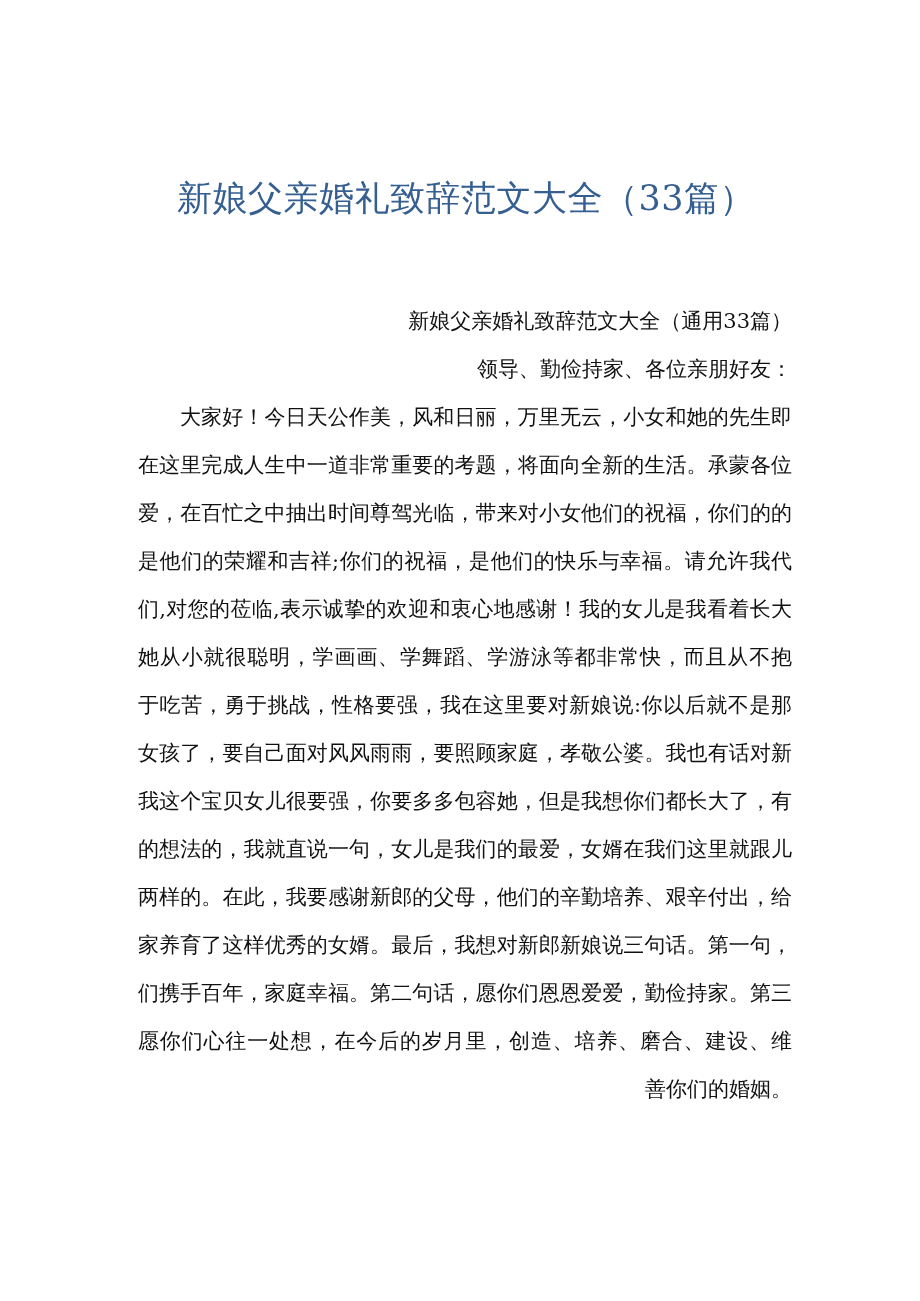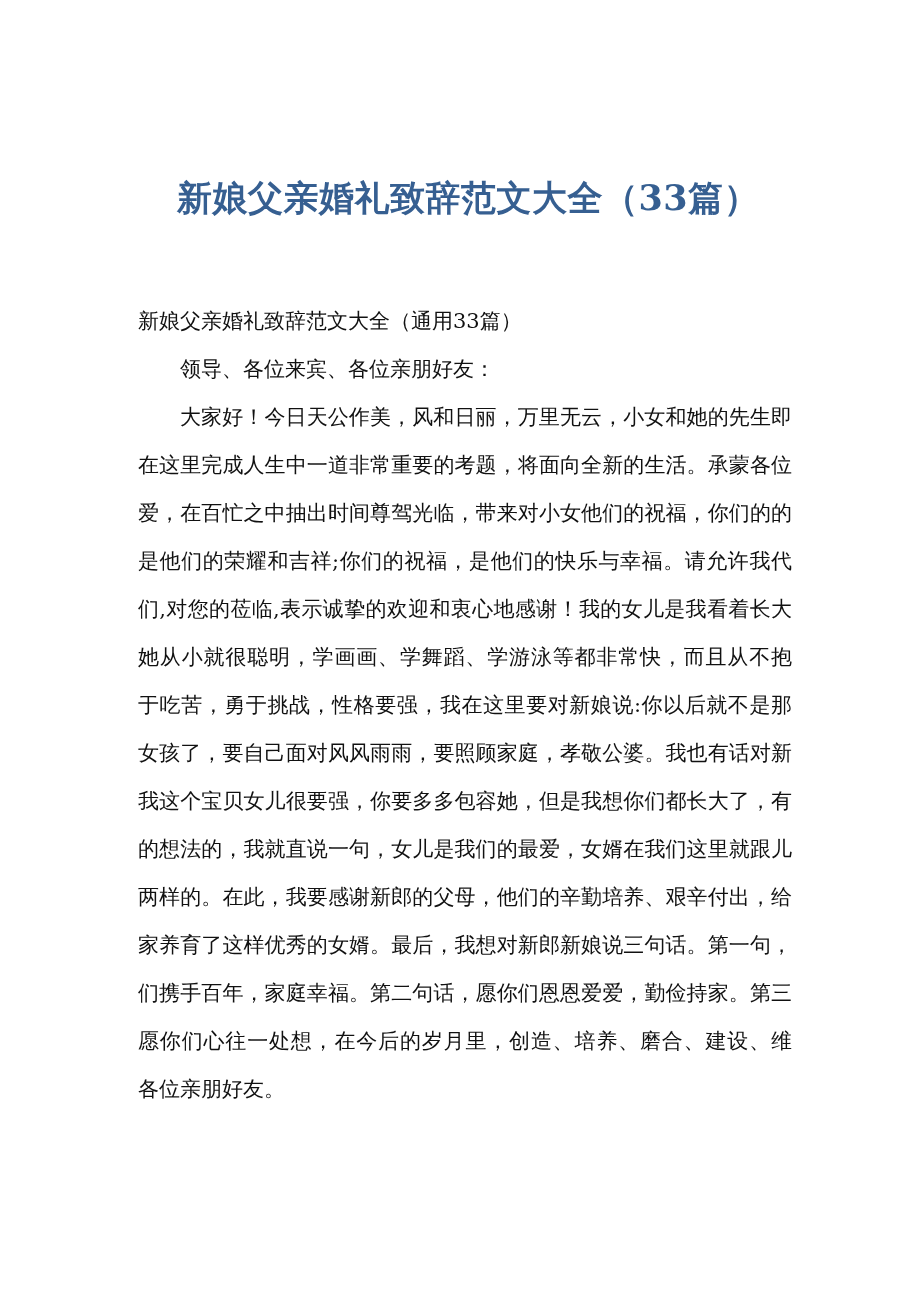--- a/index.html
+++ b/index.html
@@ -14,67 +14,68 @@
     background: #ffffff;
     overflow: hidden;
     font-family: "DejaVu Serif", "Liberation Serif", serif;
   }
   .doc-title {
     position: absolute;
     left: 177px;
     top: 153px;
     font-size: 35px;
     line-height: 44px;
-    font-weight: 700;
+    font-weight: 400;
     letter-spacing: 0.5px;
     white-space: nowrap;
     color: #365F91;
   }
   .body-text {
     position: absolute;
     left: 138px;
     top: 297px;
     width: 654px;
     font-size: 21px;
     line-height: 48px;
     color: #111111;
     text-align: left;
   }
   .line {
     height: 48px;
     overflow: hidden;
     white-space: nowrap;
+    text-align: right;
   }
   .line.fill {
     white-space: normal;
     text-align: justify;
     text-align-last: justify;
   }
   .line.indent {
     text-indent: 42px;
   }
 </style>
 </head>
 <body>
 
 <div class="page" style="background: rgb(255, 255, 255);">
   <h1 class="doc-title" style="color: rgb(54, 95, 145);">新娘父亲婚礼致辞范文大全（33篇）</h1>
 
   <div class="body-text" style="color: rgb(17, 17, 17);">
       <div class="line">新娘父亲婚礼致辞范文大全（通用33篇）</div>
-      <div class="line indent">领导、各位来宾、各位亲朋好友：</div>
+      <div class="line indent">领导、勤俭持家、各位亲朋好友：</div>
       <div class="line indent fill">大家好！今日天公作美，风和日丽，万里无云，小女和她的先生即将</div>
       <div class="line fill">在这里完成人生中一道非常重要的考题，将面向全新的生活。承蒙各位的厚</div>
       <div class="line fill">爱，在百忙之中抽出时间尊驾光临，带来对小女他们的祝福，你们的的光临，</div>
       <div class="line fill">是他们的荣耀和吉祥;你们的祝福，是他们的快乐与幸福。请允许我代表他</div>
       <div class="line fill">们,对您的莅临,表示诚挚的欢迎和衷心地感谢！我的女儿是我看着长大的，</div>
       <div class="line fill">她从小就很聪明，学画画、学舞蹈、学游泳等都非常快，而且从不抱怨，勇</div>
       <div class="line fill">于吃苦，勇于挑战，性格要强，我在这里要对新娘说:你以后就不是那个小</div>
       <div class="line fill">女孩了，要自己面对风风雨雨，要照顾家庭，孝敬公婆。我也有话对新郎说，</div>
       <div class="line fill">我这个宝贝女儿很要强，你要多多包容她，但是我想你们都长大了，有自己</div>
       <div class="line fill">的想法的，我就直说一句，女儿是我们的最爱，女婿在我们这里就跟儿子没</div>
       <div class="line fill">两样的。在此，我要感谢新郎的父母，他们的辛勤培养、艰辛付出，给我们</div>
       <div class="line fill">家养育了这样优秀的女婿。最后，我想对新郎新娘说三句话。第一句，愿你</div>
       <div class="line fill">们携手百年，家庭幸福。第二句话，愿你们恩恩爱爱，勤俭持家。第三句话，</div>
       <div class="line fill">愿你们心往一处想，在今后的岁月里，创造、培养、磨合、建设、维护、完</div>
-      <div class="line">各位亲朋好友。</div>
+      <div class="line">善你们的婚姻。</div>
     </div>
 </div>
 
 </body></html>

